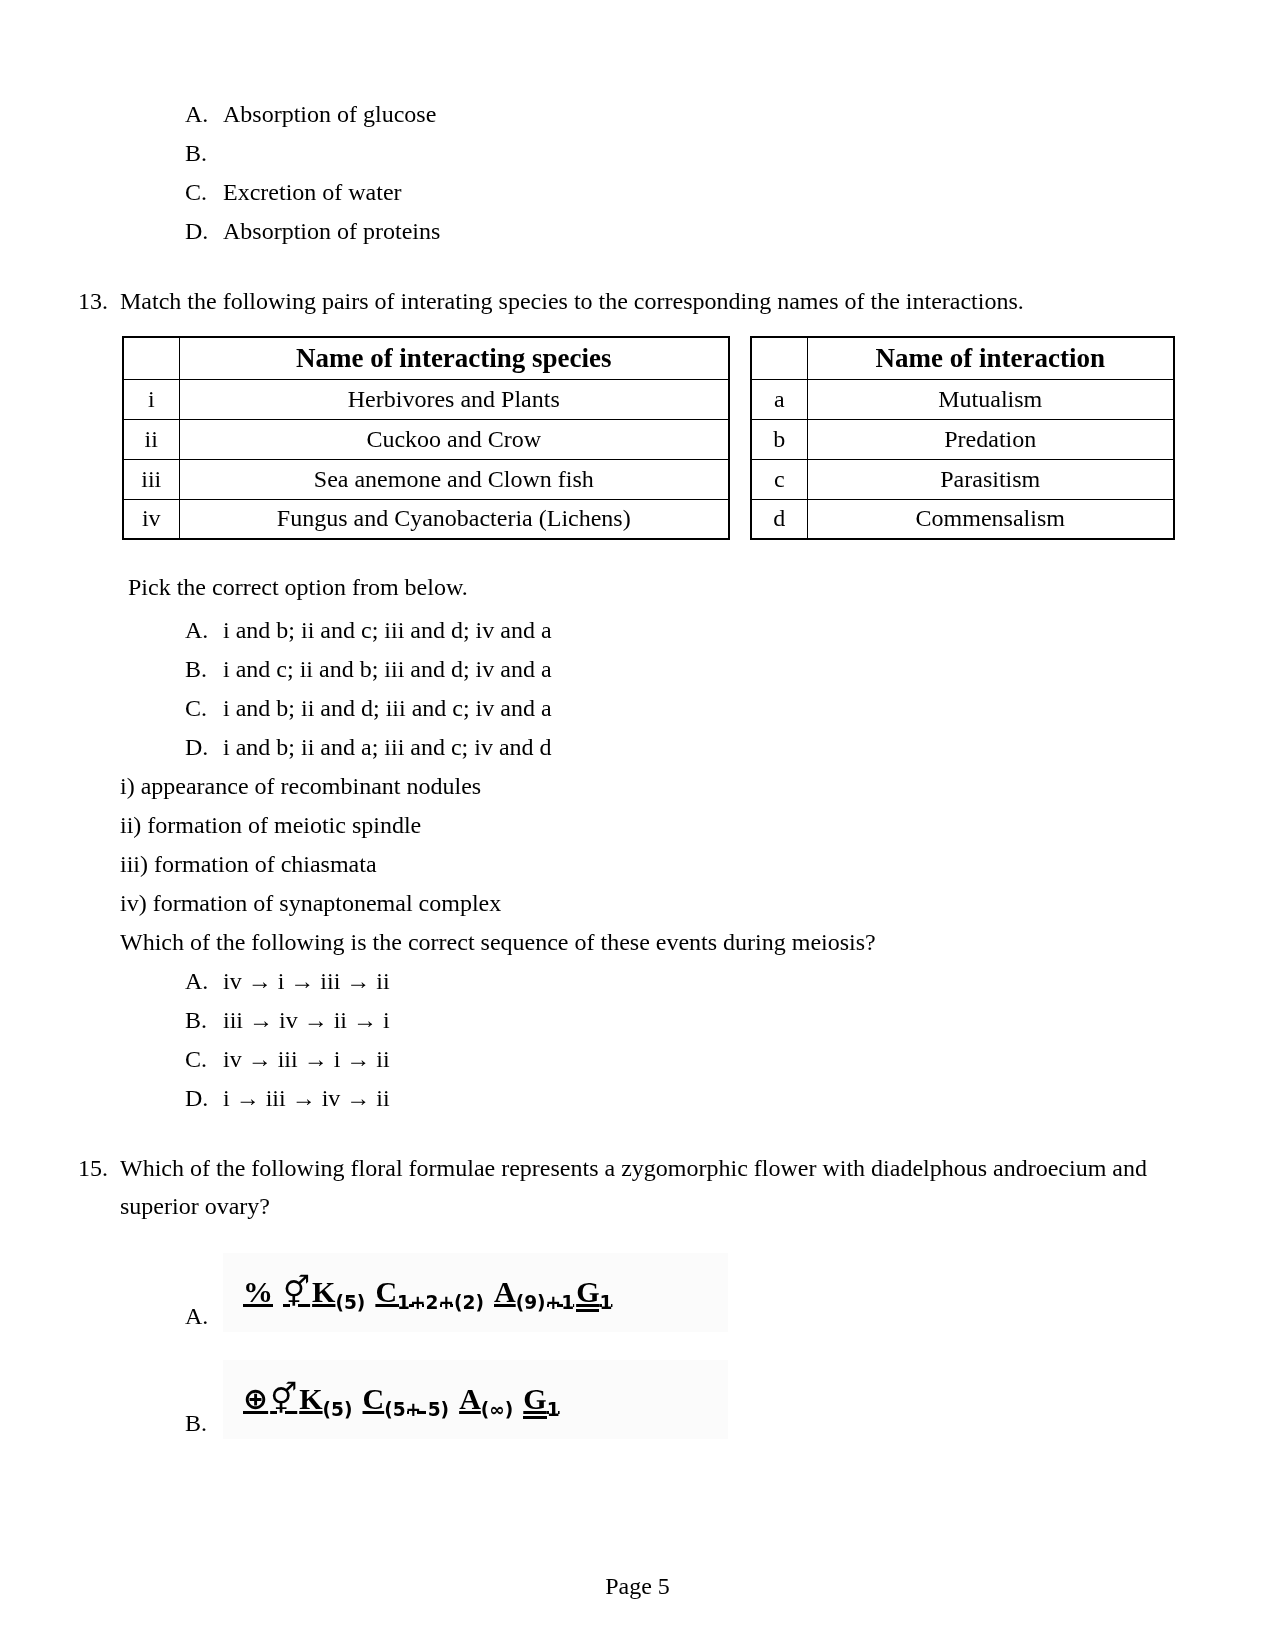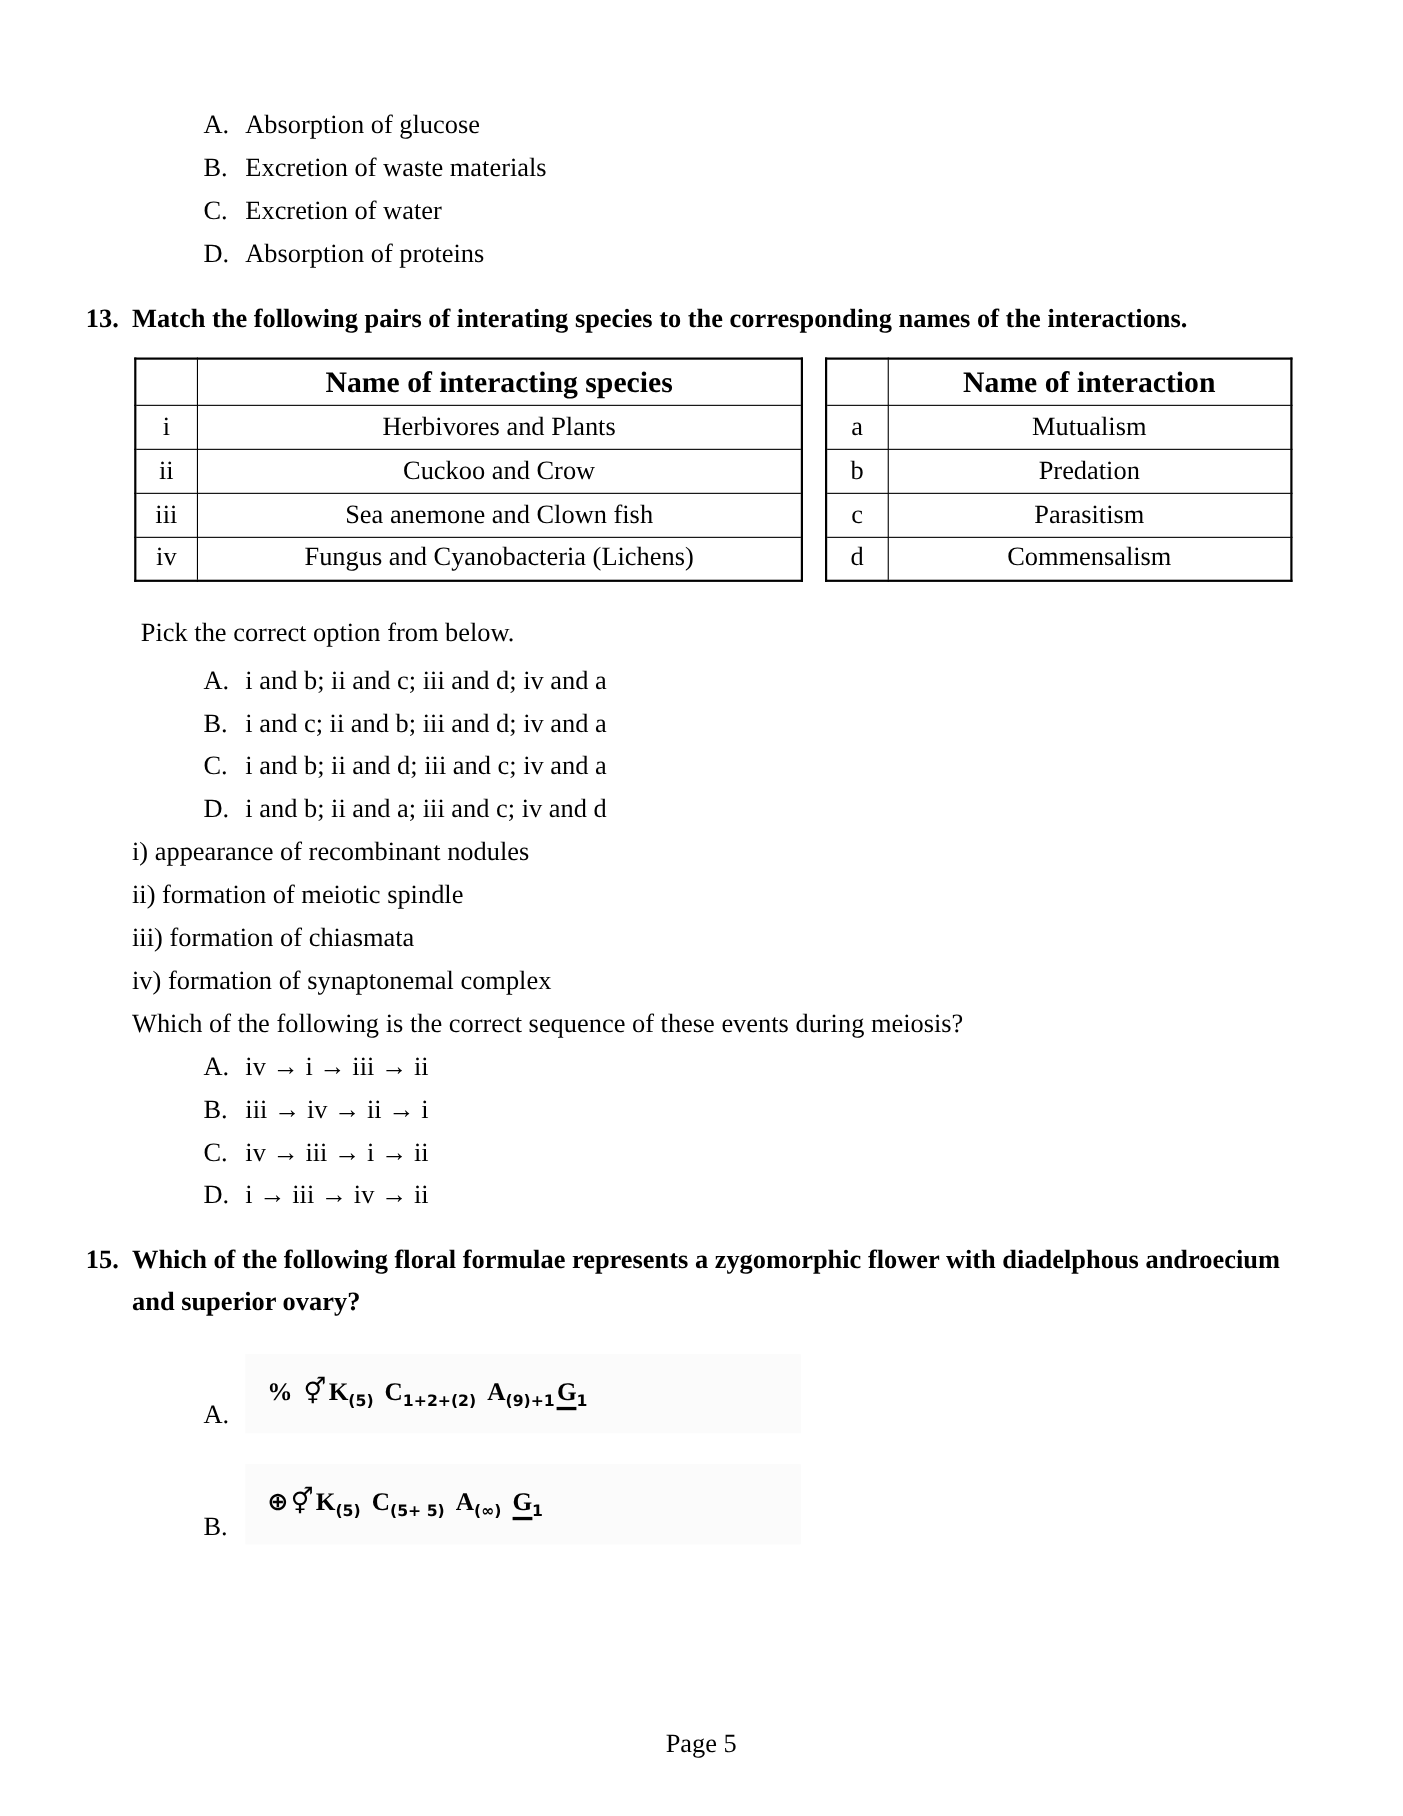--- a/index.html
+++ b/index.html
@@ -13,21 +13,21 @@
   }
   .content { padding: 95px 88px 0 78px; font-size: 24px; }
 
   
   .options { }
   .opt { display: flex; margin-left: 107px; line-height: 39px; }
   .opt-label { display: inline-block; width: 38px; flex-shrink: 0; }
   .opt-text { white-space: nowrap; }
 
   
-  .q-head { display: flex; margin-top: 20px; line-height: 38px; font-weight: bold; }
+  .q-head { display: flex; margin-top: 31px; line-height: 38px; }
   .q-num { width: 42px; flex-shrink: 0; }
   .q-text { max-width: 1045px; }
 
   
   .tables { display: flex; gap: 20px; margin: 16px 0 0 44px; }
   table.mt { border-collapse: collapse; border: 2px solid #000; }
   table.mt th, table.mt td { border: 1px solid #000; text-align: center; padding: 0 8px; }
   table.mt th.hdr { font-size: 27px; font-weight: bold; height: 42px; }
   table.mt td { height: 40px; font-size: 24px; }
   table.species { width: 608px; }
@@ -37,23 +37,24 @@
   .pick { margin: 28px 0 4px 50px; line-height: 39px; }
   .plain-line { margin-left: 42px; line-height: 39px; }
 
   
   .formula-row { display: flex; align-items: flex-end; margin: 28px 0 0 107px; }
   .formula-row .opt-label { margin-bottom: 2px; }
   .formula-box {
     background: #fbfbfb;
     padding: 22px 30px 24px 20px;
     min-width: 505px;
-    font-size: 23px;
+    font-size: 30px;
     font-weight: bold;
     line-height: 1.1;
+    text-decoration: underline;
   }
   .tok { margin-right: 10px; white-space: nowrap; }
   .tok.tight { margin-right: 2px; }
   .tmain.sym { font-family: "DejaVu Sans", sans-serif; }
   .tmain.gline { border-bottom: 3px solid #000; padding-bottom: 1px; }
   .tsub { font-size: 0.62em; line-height: 0; font-family: "DejaVu Sans", "Liberation Serif", serif; font-weight: bold; }
 
   .footer {
     position: absolute;
     top: 1573px; left: 0;
@@ -67,21 +68,20 @@
 
 <div class="content">
 
   <div class="options">
     <div class="opt">
       <span class="opt-label">A.</span>
       <span class="opt-text">Absorption of glucose</span>
     </div>
     <div class="opt">
       <span class="opt-label">B.</span>
-      <span class="opt-text">Excretion of waste materials</span>
     </div>
     <div class="opt">
       <span class="opt-label">C.</span>
       <span class="opt-text">Excretion of water</span>
     </div>
     <div class="opt">
       <span class="opt-label">D.</span>
       <span class="opt-text">Absorption of proteins</span>
     </div>
   </div>

